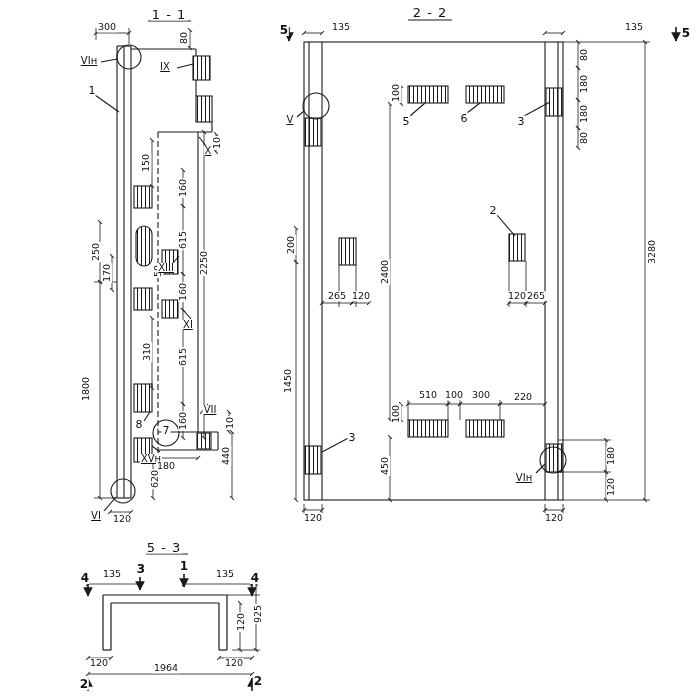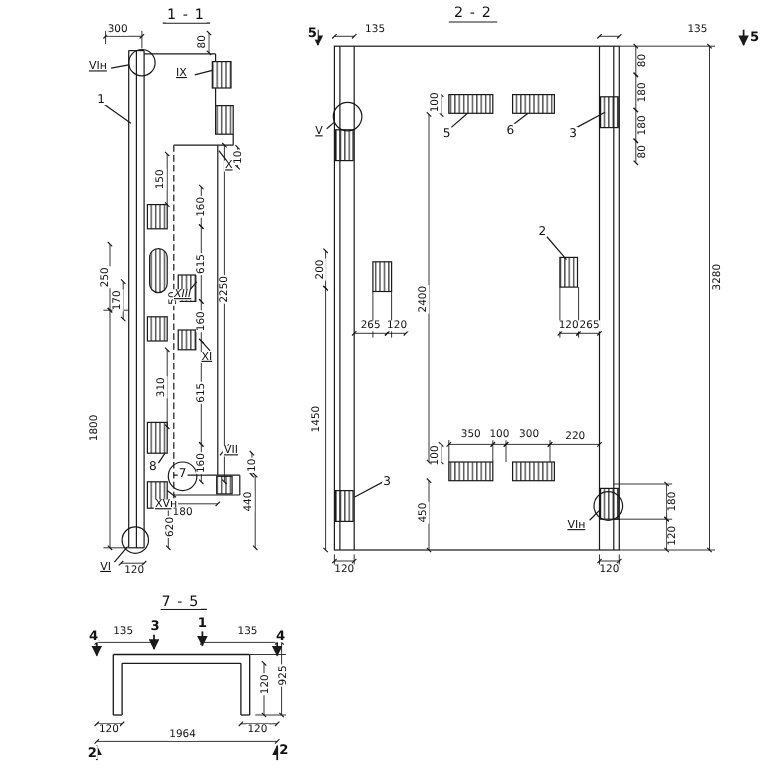--- a/index.html
+++ b/index.html
@@ -224,21 +224,21 @@
       <span class="lbl marker" style="left: 165px; top: 67px;">IX</span>
       <span class="lbl item" style="left: 92px; top: 90px;">1</span>
       <span class="lbl marker" style="left: 208px; top: 151px;">X</span>
       <span class="lbl dim rot" style="left: 217px; top: 143px;">10</span>
       <span class="lbl dim rot" style="left: 146px; top: 163px;">150</span>
       <span class="lbl dim rot" style="left: 183px; top: 188px;">160</span>
       <span class="lbl dim rot" style="left: 183px; top: 240px;">615</span>
       <span class="lbl dim rot" style="left: 96px; top: 252px;">250</span>
       <span class="lbl dim rot" style="left: 107px; top: 273px;">170</span>
       <span class="lbl dim rot" style="left: 158px; top: 271px;">50</span>
-      <span class="lbl marker" style="left: 166px; top: 268px; font-style: italic;">XIII</span>
+      <span class="lbl marker" style="left: 166px; top: 268px;">XIII</span>
       <span class="lbl dim rot" style="left: 183px; top: 292px;">160</span>
       <span class="lbl dim rot" style="left: 204px; top: 263px;">2250</span>
       <span class="lbl marker" style="left: 188px; top: 325px;">XI</span>
       <span class="lbl dim rot" style="left: 147px; top: 352px;">310</span>
       <span class="lbl dim rot" style="left: 183px; top: 357px;">615</span>
       <span class="lbl dim rot" style="left: 86px; top: 389px;">1800</span>
       <span class="lbl item" style="left: 139px; top: 424px;">8</span>
       <span class="lbl item" style="left: 166px; top: 430px;">7</span>
       <span class="lbl marker" style="left: 210px; top: 410px;">VII</span>
       <span class="lbl dim rot" style="left: 183px; top: 421px;">160</span>
@@ -264,34 +264,34 @@
       <span class="lbl item" style="left: 464px; top: 118px;">6</span>
       <span class="lbl item" style="left: 521px; top: 121px;">3</span>
       <span class="lbl dim rot" style="left: 291px; top: 245px;">200</span>
       <span class="lbl dim rot" style="left: 385px; top: 272px;">2400</span>
       <span class="lbl item" style="left: 493px; top: 210px;">2</span>
       <span class="lbl dim rot" style="left: 288px; top: 381px;">1450</span>
       <span class="lbl dim" style="left: 337px; top: 296px;">265</span>
       <span class="lbl dim" style="left: 361px; top: 296px;">120</span>
       <span class="lbl dim" style="left: 517px; top: 296px;">120</span>
       <span class="lbl dim" style="left: 536px; top: 296px;">265</span>
-      <span class="lbl dim" style="left: 428px; top: 395px;">350</span>
+      <span class="lbl dim" style="left: 428px; top: 395px;">510</span>
       <span class="lbl dim" style="left: 454px; top: 395px;">100</span>
       <span class="lbl dim" style="left: 481px; top: 395px;">300</span>
       <span class="lbl dim" style="left: 523px; top: 397px;">220</span>
       <span class="lbl dim rot" style="left: 396px; top: 414px;">100</span>
       <span class="lbl item" style="left: 352px; top: 437px;">3</span>
       <span class="lbl dim rot" style="left: 385px; top: 466px;">450</span>
       <span class="lbl marker" style="left: 524px; top: 478px;">VIн</span>
       <span class="lbl dim rot" style="left: 611px; top: 456px;">180</span>
       <span class="lbl dim rot" style="left: 611px; top: 487px;">120</span>
       <span class="lbl dim" style="left: 313px; top: 518px;">120</span>
       <span class="lbl dim" style="left: 554px; top: 518px;">120</span>
       <span class="lbl dim rot" style="left: 652px; top: 252px;">3280</span>
-      <span class="lbl title" style="left: 164px; top: 547px;">7 - 5</span>
+      <span class="lbl title" style="left: 164px; top: 547px;">5 - 3</span>
       <span class="lbl cut" style="left: 85px; top: 578px;">4</span>
       <span class="lbl dim" style="left: 112px; top: 574px;">135</span>
       <span class="lbl cut" style="left: 141px; top: 569px;">3</span>
       <span class="lbl cut" style="left: 184px; top: 566px;">1</span>
       <span class="lbl dim" style="left: 225px; top: 574px;">135</span>
       <span class="lbl cut" style="left: 255px; top: 578px;">4</span>
       <span class="lbl dim rot" style="left: 241px; top: 622px;">120</span>
       <span class="lbl dim rot" style="left: 258px; top: 614px;">925</span>
       <span class="lbl dim" style="left: 99px; top: 663px;">120</span>
       <span class="lbl dim" style="left: 166px; top: 668px;">1964</span>

